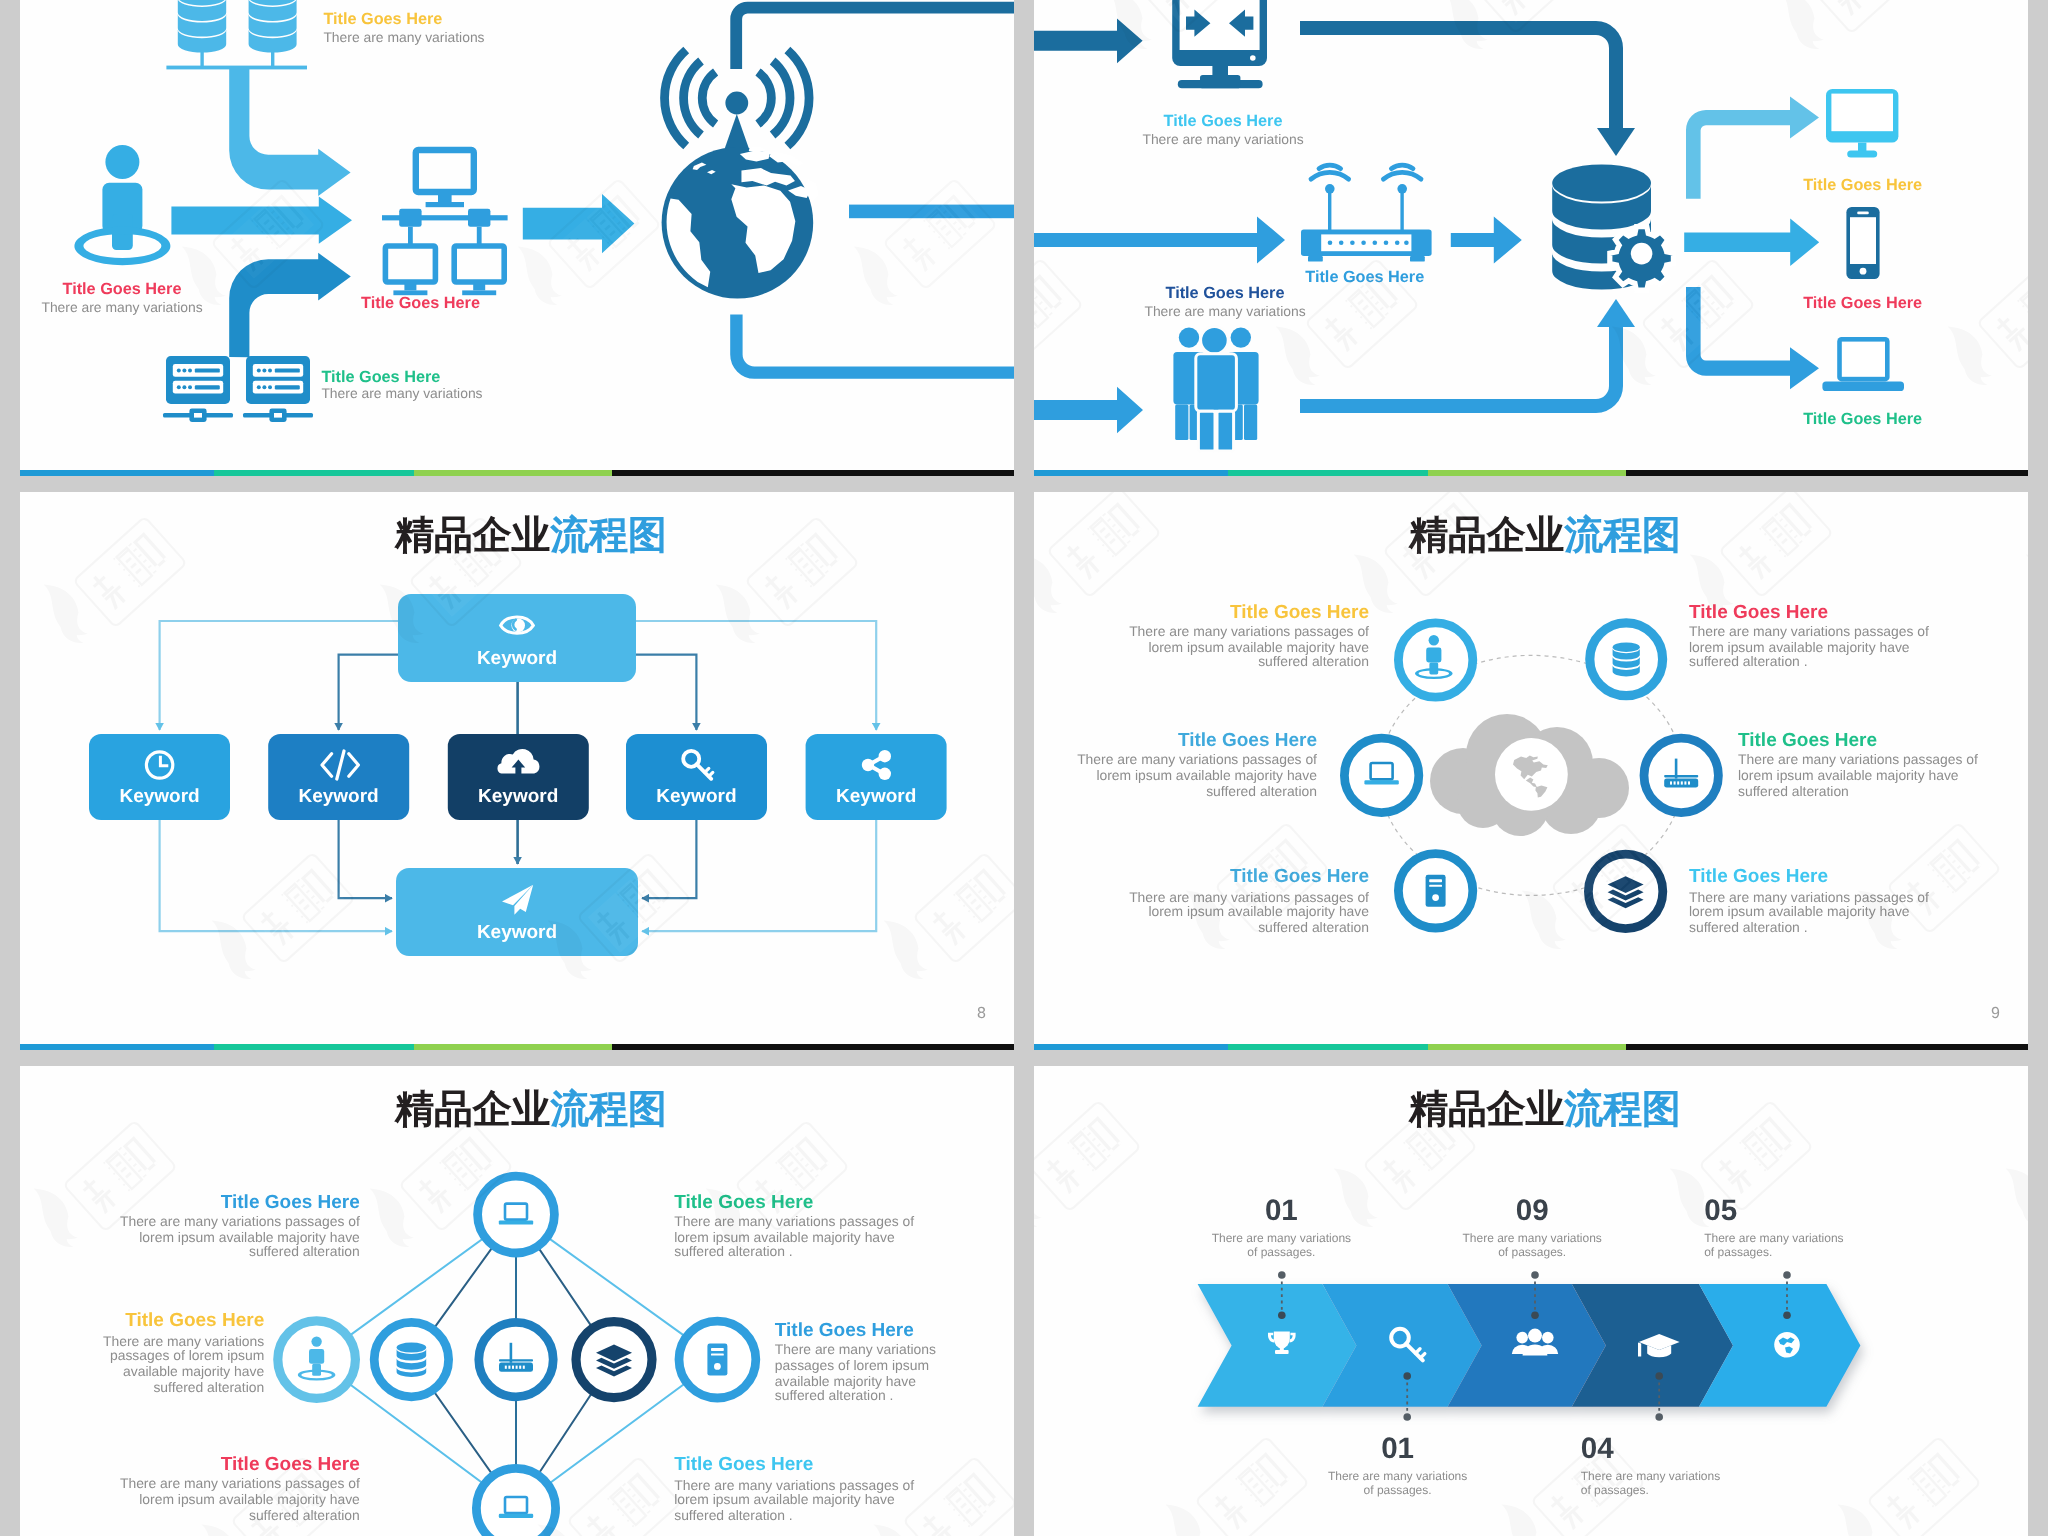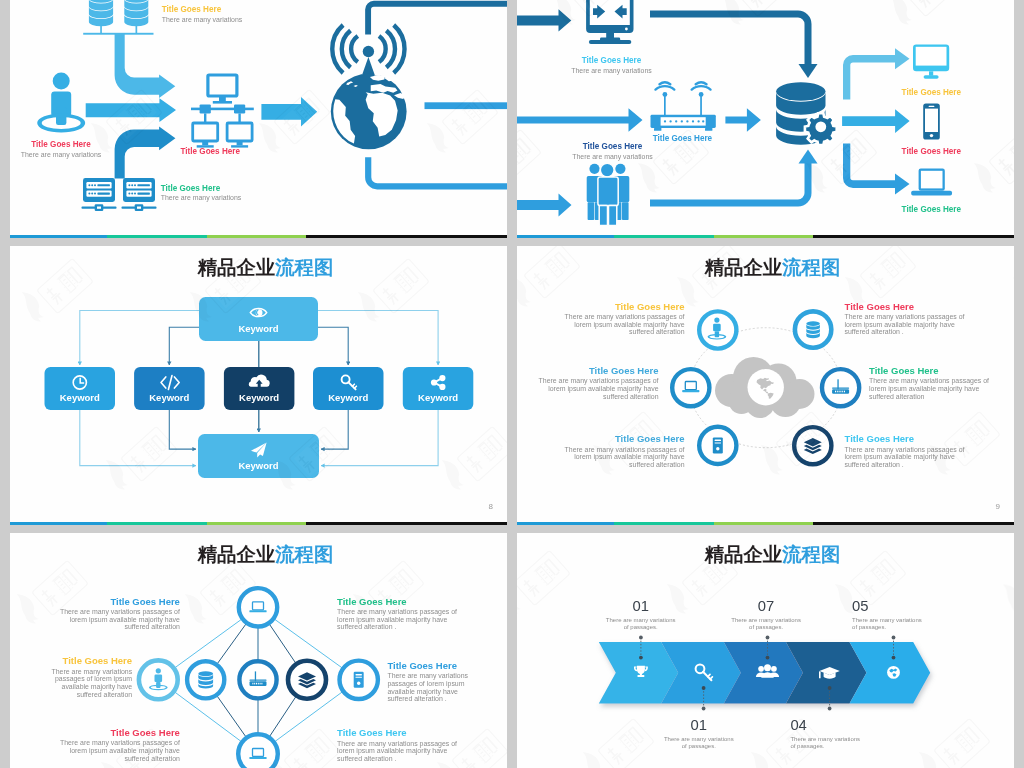--- a/index.html
+++ b/index.html
@@ -14,21 +14,21 @@
       font-family:"DejaVu Sans","Liberation Sans",sans-serif;font-weight:bold;color:#231f20;
       white-space:nowrap;letter-spacing:0px;}
   .stitle .accent{color:#2f9ede;}
   .pnum{position:absolute;color:#9a9a9a;font-family:"Liberation Sans",sans-serif;font-size:8px;}
   .ttl{position:absolute;font-weight:bold;white-space:nowrap;font-family:"Liberation Sans",sans-serif;}
   .sub{position:absolute;color:#8d8d8d;font-family:"Liberation Sans",sans-serif;}
   svg{display:block;overflow:visible;}
   .wmk{position:absolute;pointer-events:none;}
   .txtblk{position:absolute;}
   .stepblk{position:absolute;}
-  .stepnum{font-family:"Liberation Sans",sans-serif;font-weight:normal;font-size:14.8px;line-height:15px;color:#3a424b;}
+  .stepnum{font-family:"Liberation Sans",sans-serif;font-weight:bold;font-size:14.8px;line-height:15px;color:#3a424b;}
 </style>
 </head>
 <body>
 
 <svg width="0" height="0" style="position:absolute" aria-hidden="true">
   <defs>
     <g id="wm-mark">
       <g transform="rotate(-42)">
         <rect x="-26" y="-17" width="52" height="34" rx="3" fill="none" stroke="#000" stroke-width="1.2"></rect>
         <g stroke="#000" stroke-width="1.0" fill="none">
@@ -828,21 +828,21 @@
     </svg>
     <div class="stepblk" style="left:87.2px;top:66.0px;width:73px;text-align:center;">
       <div class="stepnum">01</div>
       <div class="sub" style="position:static;font-size:6.0px;line-height:6.9px;margin-top:3.2px;">There are many variations of passages.</div>
     </div>
     <div class="stepblk" style="left:145.3px;top:185.0px;width:73px;text-align:center;">
       <div class="stepnum">01</div>
       <div class="sub" style="position:static;font-size:6.0px;line-height:6.9px;margin-top:3.2px;">There are many variations of passages.</div>
     </div>
     <div class="stepblk" style="left:212.6px;top:66.0px;width:73px;text-align:center;">
-      <div class="stepnum">07</div>
+      <div class="stepnum">09</div>
       <div class="sub" style="position:static;font-size:6.0px;line-height:6.9px;margin-top:3.2px;">There are many variations of passages.</div>
     </div>
     <div class="stepblk" style="left:273.4px;top:185.0px;width:73px;">
       <div class="stepnum">04</div>
       <div class="sub" style="position:static;font-size:6.0px;line-height:6.9px;margin-top:3.2px;">There are many variations of passages.</div>
     </div>
     <div class="stepblk" style="left:335.1px;top:66.0px;width:73px;text-align:left;">
       <div class="stepnum">05</div>
       <div class="sub" style="position:static;font-size:6.0px;line-height:6.9px;margin-top:3.2px;">There are many variations of passages.</div>
     </div>

